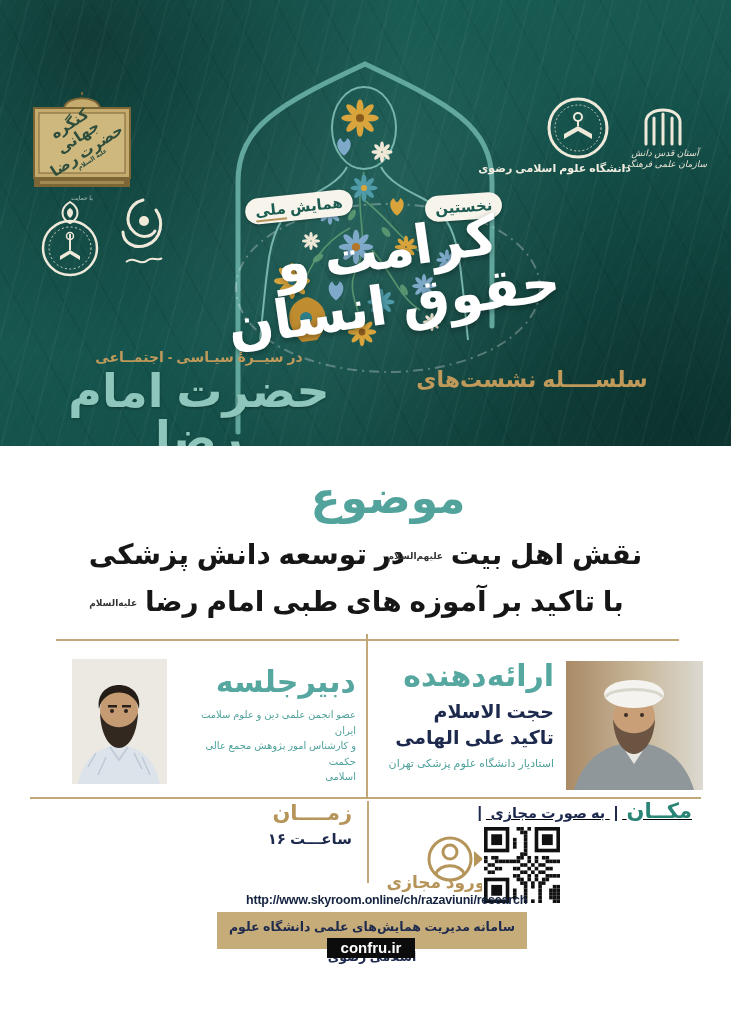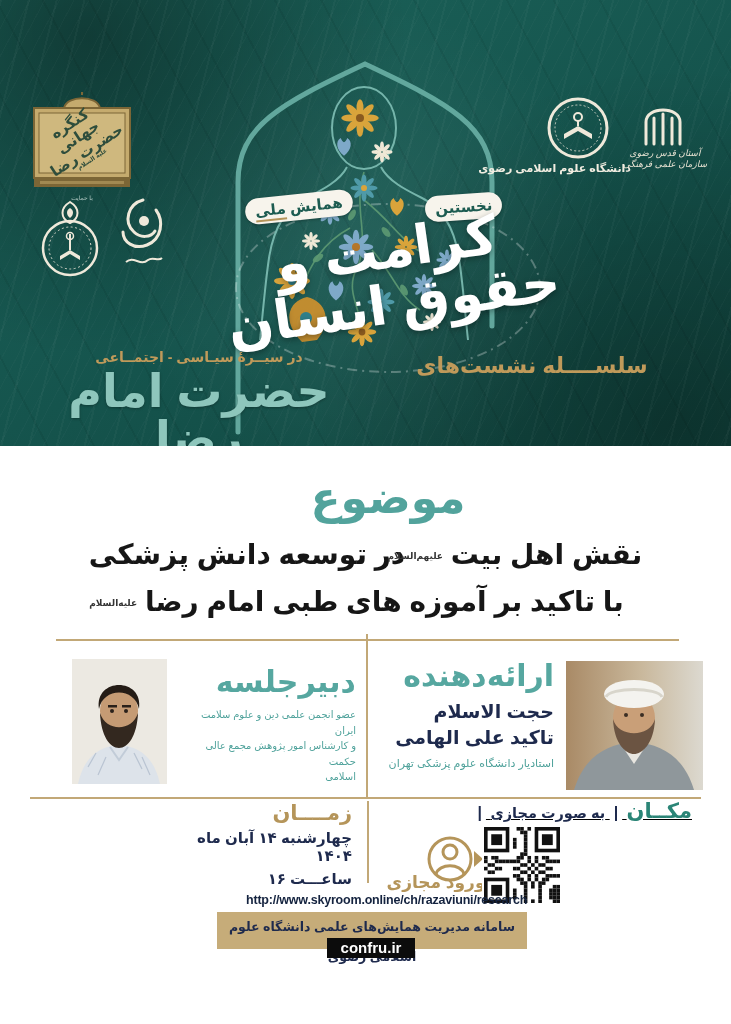--- a/index.html
+++ b/index.html
@@ -19,21 +19,21 @@
     background:
       repeating-linear-gradient(104deg, rgba(255,255,255,.06) 0 2px, transparent 2px 27px),
       repeating-linear-gradient(62deg, rgba(0,0,0,.10) 0 2px, transparent 2px 41px),
       repeating-linear-gradient(118deg, rgba(255,255,255,.04) 0 1px, transparent 1px 13px);}
   .badge{position:absolute;background:#f7f4ec;color:#1d5c51;font-weight:800;font-size:15px;
          border-radius:15px;padding:4px 10px;white-space:nowrap;box-shadow:0 1px 3px rgba(0,0,0,.3);}
   .badge .nat2{border-bottom:2px solid #b5955a;padding-bottom:1px;}
   .calli{position:absolute;left:205px;top:222px;width:370px;color:#ffffff;font-weight:900;
          font-size:54px;line-height:1.02;text-align:center;transform:rotate(-8deg);
          text-shadow:0 2px 6px rgba(0,0,0,.35);}
-  .series{position:absolute;right:30px;top:353px;width:338px;direction:rtl;text-align:center;}
+  .series{position:absolute;right:30px;top:367px;width:338px;direction:rtl;text-align:center;}
   .series .l1{color:#c09a5a;font-size:22px;font-weight:800;}
   .series .l2{color:#f5f2ea;font-size:27px;font-weight:900;margin-top:3px;}
   .seerah{position:absolute;left:40px;top:349px;width:318px;direction:rtl;text-align:center;}
   .seerah .line{color:#c09a5a;font-size:14px;font-weight:700;}
   .seerah .imam{color:#8ec6bc;font-size:46px;font-weight:900;line-height:1.02;margin-top:3px;
                 text-shadow:0 1px 3px rgba(0,0,0,.3);}
   .stamp{position:absolute;left:30px;top:92px;width:104px;height:100px;}
   .stamp .txt{position:absolute;left:6px;top:20px;width:92px;height:62px;color:#2e4d3c;
               font-weight:900;font-size:15px;line-height:1.05;text-align:center;direction:rtl;
               transform:rotate(-33deg);}
@@ -235,21 +235,21 @@
 
     <svg class="abs" style="left:632px;top:98px;" width="62" height="48" viewBox="0 0 62 48">
       <g fill="none" stroke="#efe9da" stroke-width="3" stroke-linecap="round">
         <path d="M14,46 L14,24 C14,8 48,8 48,24 L48,46"></path>
         <line x1="22" y1="46" x2="22" y2="20"></line>
         <line x1="31" y1="46" x2="31" y2="16"></line>
         <line x1="40" y1="46" x2="40" y2="20"></line>
       </g>
     </svg>
     <div class="abs astan-cap" style="left:622px;top:148px;width:86px;">
-      <div>آستان قدس رضوی</div>
+      <div>آستان قدس دانش</div>
       <div>سازمان علمی فرهنگی</div>
     </div>
 
     <div class="badge" style="left:425px;top:194px;transform:rotate(-4deg);">نخستین</div>
     <div class="badge" style="left:245px;top:194px;transform:rotate(-6deg);">
       <span>همایش</span>
       <span class="nat2">ملی</span>
     </div>
 
     <div class="calli" dir="rtl">کرامت و حقوق انسان</div>
@@ -333,21 +333,20 @@
       <circle cx="40" cy="52" r="2" fill="#2a211a"></circle>
         <circle cx="54" cy="52" r="2" fill="#2a211a"></circle>
     </svg>
   </div>
 
   <div class="goldline" style="left:30px;right:30px;top:797px;"></div>
   <div class="goldline v" style="left:367px;top:801px;height:82px;"></div>
 
   <div class="time-block">
     <div class="hd">زمــــان</div>
-    <div class="dt">چهارشنبه ۱۴ آبان ماه ۱۴۰۴</div>
     <div class="dt" style="margin-top:5px;">ساعـــت ۱۶</div>
   </div>
 
   <div class="place-head">
     <span class="ttl">مکــان</span>
     <span class="pipe">|</span>
     <span class="mode">به صورت مجازی</span>
     <span class="pipe">|</span>
   </div>
 

